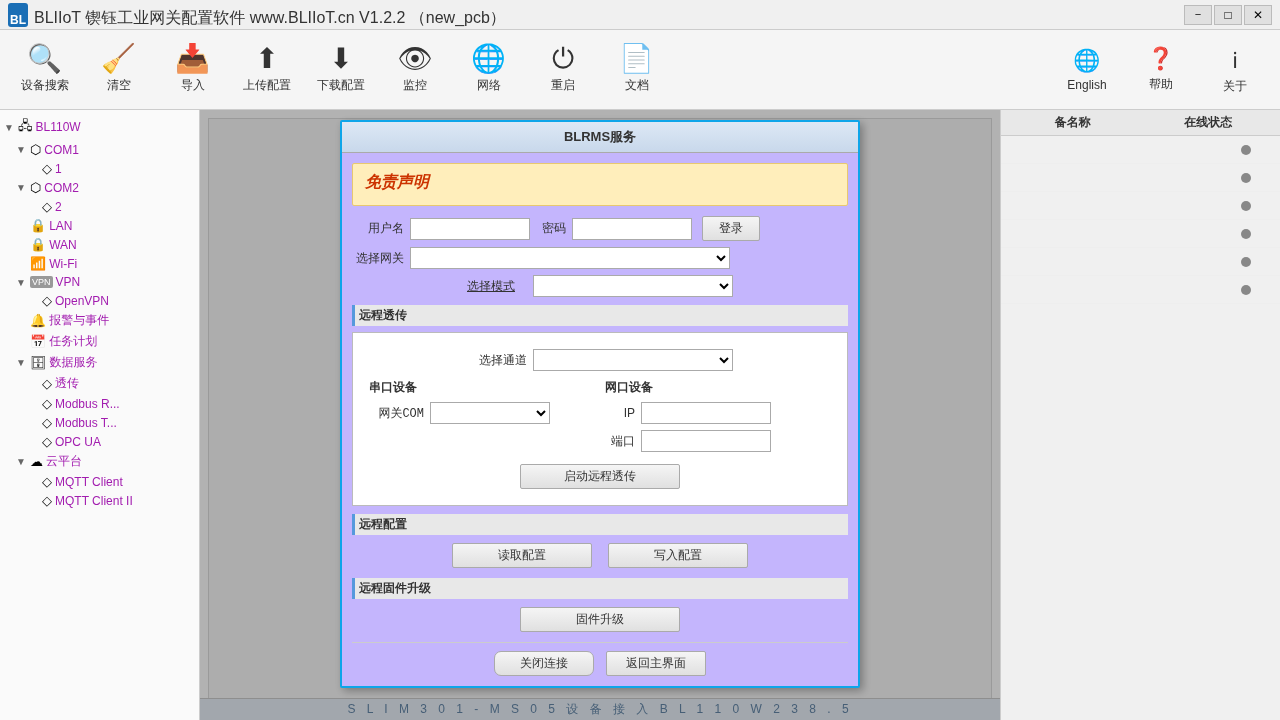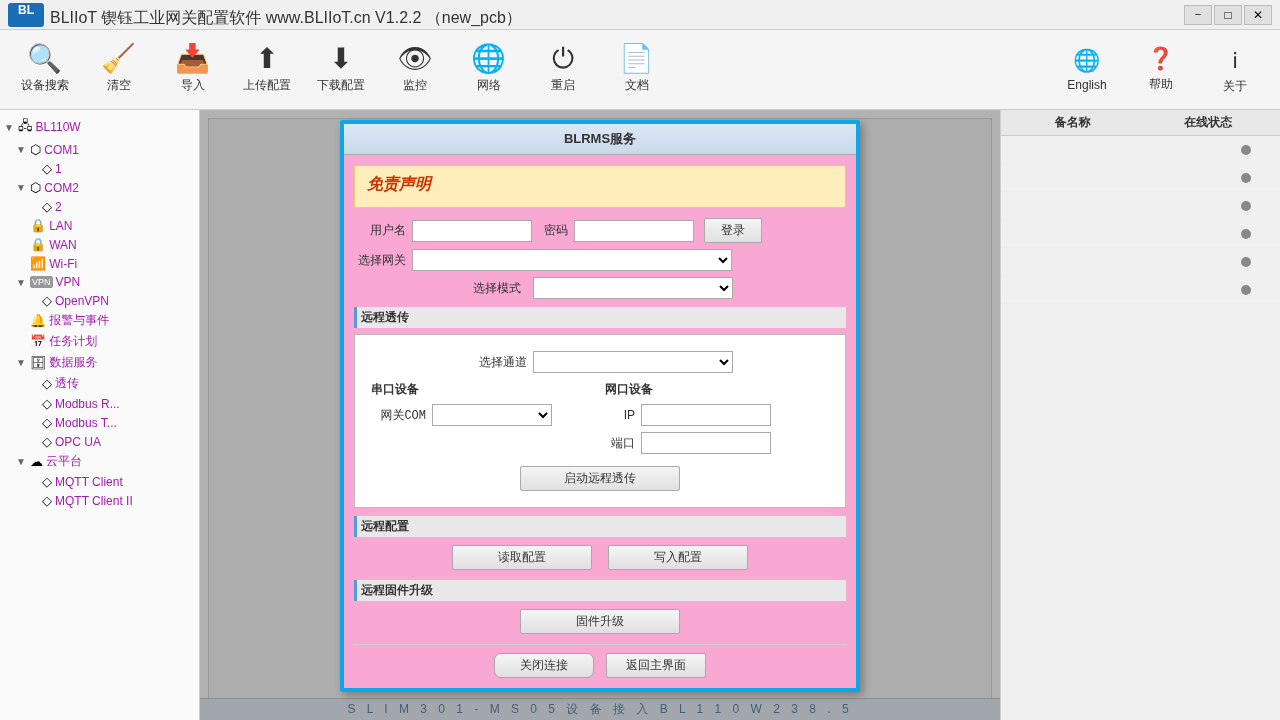--- a/index.html
+++ b/index.html
@@ -9,21 +9,21 @@
     .title-bar {
       height: 30px;
       background: #f0f0f0;
       display: flex;
       align-items: center;
       padding: 0 8px;
       border-bottom: 1px solid #ccc;
       justify-content: space-between;
     }
     .title-bar-left { display: flex; align-items: center; gap: 6px; }
-    .title-bar-logo { width: 36px; height: 24px; background: #1a6eb5; border-radius: 3px; display: flex; align-items: flex-start; justify-content: center; color: white; font-size: 8px; font-weight: bold; }
+    .title-bar-logo { width: 20px; height: 24px; background: #1a6eb5; border-radius: 3px; display: flex; align-items: flex-end; justify-content: center; color: white; font-size: 8px; font-weight: bold; }
     .title-bar-text { font-size: 16px; color: #333; margin-top: 7px; }
     .title-bar-controls { display: flex; gap: 2px; }
     .title-btn { width: 28px; height: 20px; background: #e0e0e0; border: 1px solid #bbb; cursor: pointer; display: flex; align-items: center; justify-content: center; font-size: 12px; }
 
     
     .toolbar {
       height: 80px;
       background: #f5f5f5;
       border-bottom: 1px solid #ccc;
       display: flex;
@@ -140,22 +140,22 @@
       background: rgba(0,0,0,0.3);
       display: flex;
       align-items: flex-start;
       justify-content: center;
       padding-top: 10px;
       z-index: 100;
     }
 
     
     .dialog {
-      background: #f9a8d4;
-      border: 4px solid #0ea5e9;
+      background: #c4b5fd;
+      border: 2px solid #0ea5e9;
       border-radius: 2px;
       width: 520px;
       box-shadow: 3px 3px 8px rgba(0,0,0,0.3);
     }
     .dialog-title {
       background: linear-gradient(to bottom, #dde8f5, #c8d8eb);
       padding: 6px 12px;
       font-size: 13px;
       font-weight: bold;
       color: #333;
@@ -449,21 +449,21 @@
           </div>
 
           <div class="form-row">
             <span class="form-label">选择网关</span>
             <select class="form-select" style="width:320px;">
               <option value=""></option>
             </select>
           </div>
 
           <div class="form-row" style="justify-content:center;">
-            <span class="form-label" style="min-width:60px;text-align:center;">选择模式</span>
+            <span class="form-label" style="min-width:60px;text-align:left;text-decoration:underline;">选择模式</span>
             <select class="form-select" style="width:200px;">
               <option value=""></option>
             </select>
           </div>
 
           <div class="section-header">远程透传</div>
           <div class="remote-section">
 
             <div class="form-row" style="justify-content:center; margin-bottom:8px;">
               <span class="form-label" style="min-width:60px;">选择通道</span>

